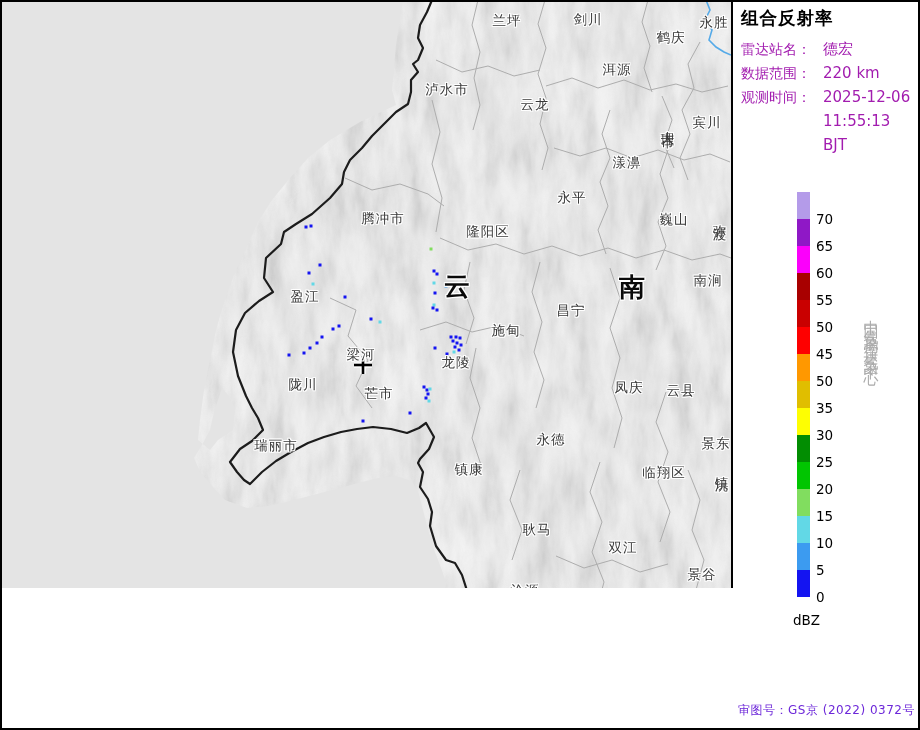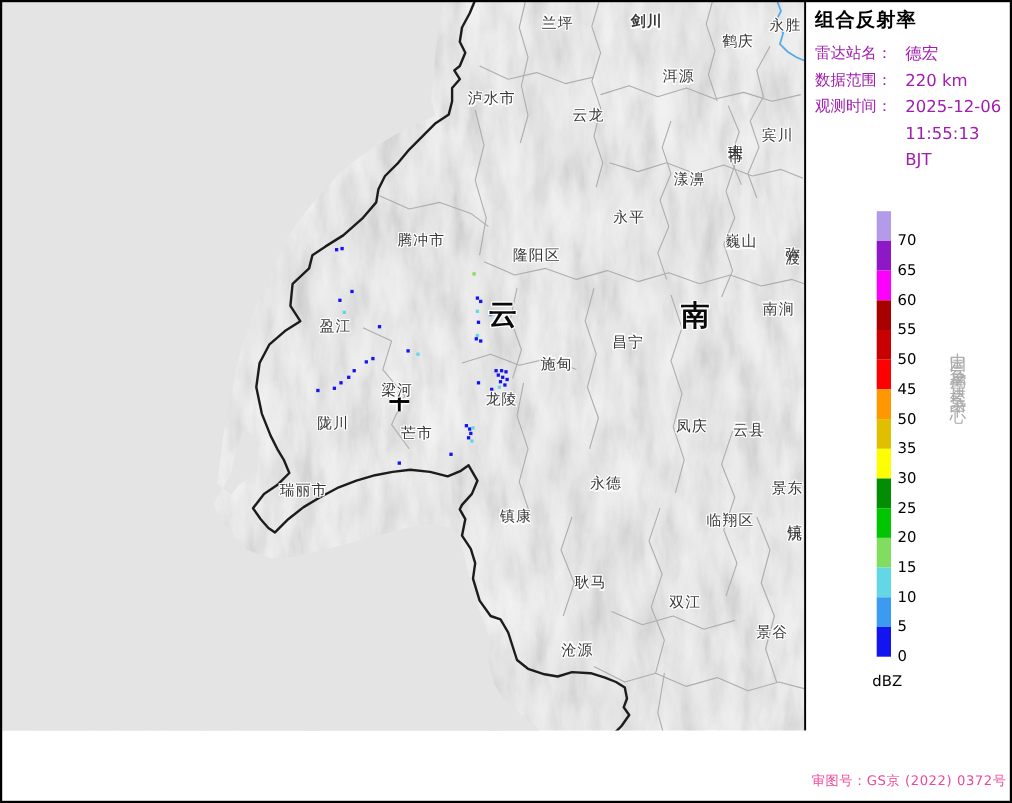--- a/index.html
+++ b/index.html
@@ -1,21 +1,21 @@
 <!DOCTYPE html>
 <html><head>
 <meta charset="utf-8">
 <style>
   html,body{margin:0;padding:0;background:#fff;}
   .frame{position:relative;width:920px;height:730px;background:#fff;overflow:hidden;
          font-family:"DejaVu Sans","Liberation Sans",sans-serif;}
   .frame::after{content:"";position:absolute;inset:0;border:2px solid #000;pointer-events:none;z-index:50;}
 
   
-  .map{position:absolute;left:0;top:0;width:731px;height:664px;overflow:hidden;background:#fff;
+  .map{position:absolute;left:0;top:0;width:731px;height:588px;overflow:hidden;background:#fff;
        border-right:2px solid #000;box-sizing:content-box;}
   .map svg{position:absolute;left:0;top:0;z-index:1;}
   .echoes{position:absolute;left:0;top:0;width:100%;height:100%;z-index:2;}
   .labels{position:absolute;left:0;top:0;width:100%;height:100%;z-index:3;}
   .mlabel{position:absolute;transform:translate(-50%,-50%);font-size:13.5px;color:#383838;
           white-space:nowrap;letter-spacing:1px;
           text-shadow:-1px -1px 0 #fff,1px -1px 0 #fff,-1px 1px 0 #fff,1px 1px 0 #fff,
                       0 -1px 0 #fff,0 1px 0 #fff,-1px 0 0 #fff,1px 0 0 #fff;}
   .mlabel.vert{writing-mode:vertical-rl;letter-spacing:2px;}
   .mlabel.big{font-size:26px;font-weight:700;color:#0a0a0a;letter-spacing:0;}
@@ -32,21 +32,21 @@
   .legend{position:absolute;left:0;top:0;width:100%;height:100%;}
   .legend-bar{position:absolute;left:64px;top:192px;width:13px;}
   .legend-bar .seg{width:13px;height:27px;}
   .legend-ticks{position:absolute;left:83px;top:192px;width:36px;height:420px;}
   .legend-ticks .tick{position:absolute;left:0;font-size:13.5px;color:#000;line-height:18px;}
   .legend-unit{position:absolute;left:60px;top:612px;font-size:13.5px;color:#000;}
 
   .watermark{position:absolute;left:128px;top:308px;writing-mode:vertical-rl;
              font-size:15px;letter-spacing:5px;color:#ababab;}
   .approval{position:absolute;left:0;bottom:11px;width:100%;text-align:center;
-            font-size:12px;color:#ec4899;letter-spacing:0.5px;}
+            font-size:12px;color:#6d28d9;letter-spacing:0.5px;}
 </style>
 </head>
 <body>
 
 <div class="frame">
 
   <div class="map">
     <svg width="731" height="730" viewBox="0 0 731 730">
       <defs>
         <filter id="terr" x="0" y="0" width="100%" height="100%">
@@ -173,21 +173,21 @@
         <div class="dot" style="left: 427px; top: 390px; background: rgb(20, 20, 241);"></div>
         <div class="dot" style="left: 430px; top: 389px; background: rgb(98, 216, 230);"></div>
         <div class="dot" style="left: 428px; top: 394px; background: rgb(20, 20, 241);"></div>
         <div class="dot" style="left: 426px; top: 398px; background: rgb(20, 20, 241);"></div>
         <div class="dot" style="left: 429px; top: 401px; background: rgb(98, 216, 230);"></div>
         <div class="dot" style="left: 410px; top: 413px; background: rgb(20, 20, 241);"></div>
         <div class="dot" style="left: 363px; top: 421px; background: rgb(20, 20, 241);"></div>
       </div>
     <div class="labels">
         <div class="mlabel" style="left: 507px; top: 21px;">兰坪</div>
-        <div class="mlabel" style="left: 588px; top: 20px; font-weight: bold;">剑川</div>
+        <div class="mlabel" style="left: 588px; top: 20px;">剑川</div>
         <div class="mlabel" style="left: 671px; top: 38px;">鹤庆</div>
         <div class="mlabel" style="left: 714px; top: 23px;">永胜</div>
         <div class="mlabel" style="left: 447px; top: 90px;">泸水市</div>
         <div class="mlabel" style="left: 617px; top: 70px;">洱源</div>
         <div class="mlabel" style="left: 535px; top: 105px;">云龙</div>
         <div class="mlabel vert" style="left: 668px; top: 123px;">大理市</div>
         <div class="mlabel" style="left: 707px; top: 123px;">宾川</div>
         <div class="mlabel" style="left: 627px; top: 163px;">漾濞</div>
         <div class="mlabel" style="left: 572px; top: 198px;">永平</div>
         <div class="mlabel" style="left: 674px; top: 220px;">巍山</div>

